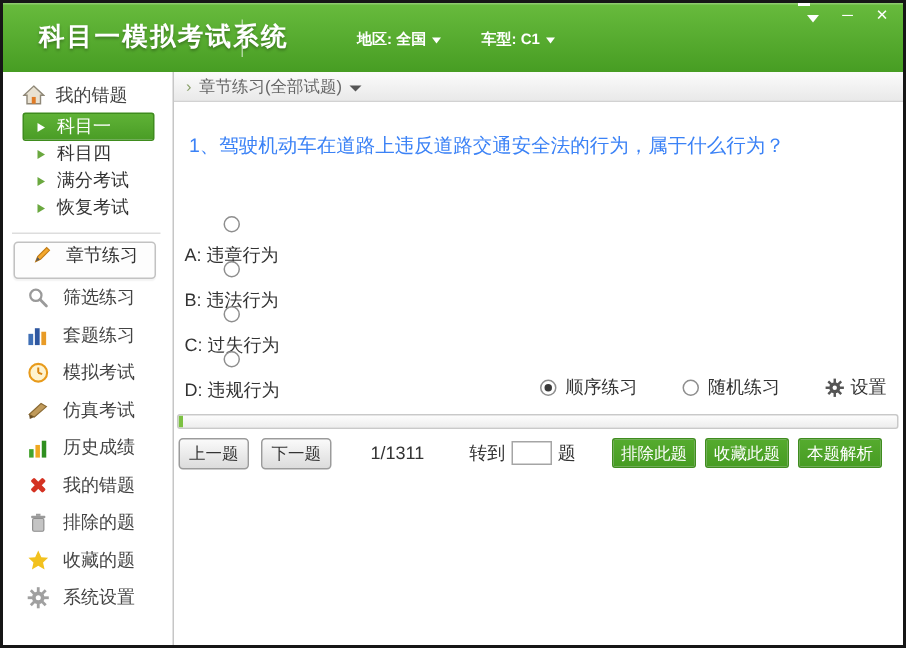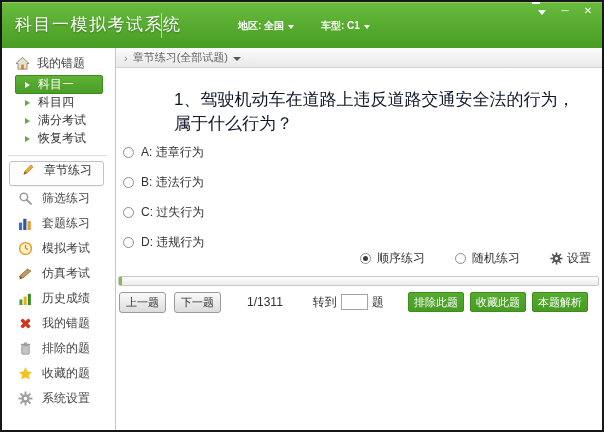--- a/index.html
+++ b/index.html
@@ -2,21 +2,21 @@
 <html><head>
 <meta charset="utf-8">
 <style>
   html,body{margin:0;padding:0;background:#fff;}
   *{box-sizing:border-box;}
   body{font-family:"Liberation Sans","DejaVu Sans",sans-serif;}
   .window{width:604px;height:432px;border:2px solid #161616;background:#fff;display:flex;flex-direction:column;position:relative;overflow:hidden;}
 
   
   .titlebar{height:46px;flex:none;background:linear-gradient(#68bb3d,#479d23);position:relative;box-shadow:inset 0 1px 0 rgba(255,255,255,.25);}
-  .tb-title{position:absolute;left:13px;top:11px;font-size:17px;font-weight:normal;color:#fff;letter-spacing:1.5px;text-shadow:0 1px 2px rgba(0,0,0,.3);white-space:nowrap;}
+  .tb-title{position:absolute;left:24px;top:11px;font-size:17px;font-weight:bold;color:#fff;letter-spacing:1.5px;text-shadow:0 1px 2px rgba(0,0,0,.3);white-space:nowrap;}
   .tb-sep{position:absolute;left:159px;top:11px;width:1px;height:25px;background:rgba(255,255,255,.55);}
   .tb-meta{position:absolute;top:17px;font-size:10px;font-weight:bold;color:#fff;display:flex;align-items:center;gap:4px;white-space:nowrap;cursor:pointer;justify-content:flex-end;}
   .tb-region{left:236px;} .tb-vehicle{left:319px;}
   .caret-w{width:0;height:0;border-left:3.5px solid transparent;border-right:3.5px solid transparent;border-top:4px solid #fff;margin-top:1px;}
   .tb-controls{position:absolute;top:3px;right:8px;display:flex;align-items:center;gap:11px;}
   .tb-btn{color:#fff;font-size:10px;line-height:12px;cursor:pointer;display:flex;align-items:center;justify-content:center;min-width:12px;height:12px;font-weight:bold;}
   .skin-caret{width:0;height:0;border-left:4px solid transparent;border-right:4px solid transparent;border-top:5px solid #fff;margin-top:3px;}
   .skin-bar{position:absolute;top:-3px;left:-4px;width:8px;height:1.5px;background:#fff;}
 
   
@@ -35,22 +35,22 @@
   .sb-active-box{position:absolute;left:7px;top:113px;width:95px;height:25px;border:1px solid #c2c2c2;border-radius:3px;background:#fdfdfd;display:flex;align-items:flex-start;gap:8px;padding-left:11px;font-size:12px;color:#333;cursor:pointer;box-shadow:0 1px 1px rgba(0,0,0,.05);}
   .sb-item{left:16px;height:24px;gap:9px;}
   .icon{flex:none;display:flex;align-items:center;justify-content:center;}
 
   
   .main-header{height:20px;background:linear-gradient(#fbfbfb,#e9e9e9);border-bottom:1px solid #d2d2d2;display:flex;align-items:center;gap:5px;padding:0 8px;font-size:11px;color:#666;cursor:pointer;}
   .bc-arrow{color:#8aa06a;font-size:11px;}
   .caret-d{width:0;height:0;border-left:4px solid transparent;border-right:4px solid transparent;border-top:4px solid #555;margin-top:2px;}
 
   
-  .question{position:absolute;left:10px;top:40px;right:16px;font-size:17px;color:#0f172a;line-height:1.4;margin-left:48px;}
-  .option{position:absolute;left:7px;display:flex;align-items:center;gap:7px;font-size:12px;color:#333;cursor:pointer;height:16px;}
+  .question{position:absolute;left:10px;top:40px;right:16px;font-size:13px;color:#3b82f6;line-height:1.4;}
+  .option{position:absolute;left:7px;display:flex;align-items:center;gap:7px;font-size:12px;color:#333;cursor:pointer;height:16px;flex-direction:column;}
   .radio{width:11px;height:11px;border:1px solid #8e8e8e;border-radius:50%;background:#fff;position:relative;flex:none;}
   .radio.checked::after{content:'';position:absolute;left:2px;top:2px;right:2px;bottom:2px;border-radius:50%;background:#3a3a3a;}
   .opt-0{top:96px;} .opt-1{top:126px;} .opt-2{top:156px;} .opt-3{top:186px;text-align:right;}
 
   
   .mode-row{position:absolute;top:202px;right:11px;display:flex;align-items:center;gap:30px;font-size:12px;color:#333;}
   .mode-item{display:flex;align-items:center;gap:6px;cursor:pointer;}
   .settings-item{display:flex;align-items:center;gap:4px;cursor:pointer;color:#333;}
 
   

